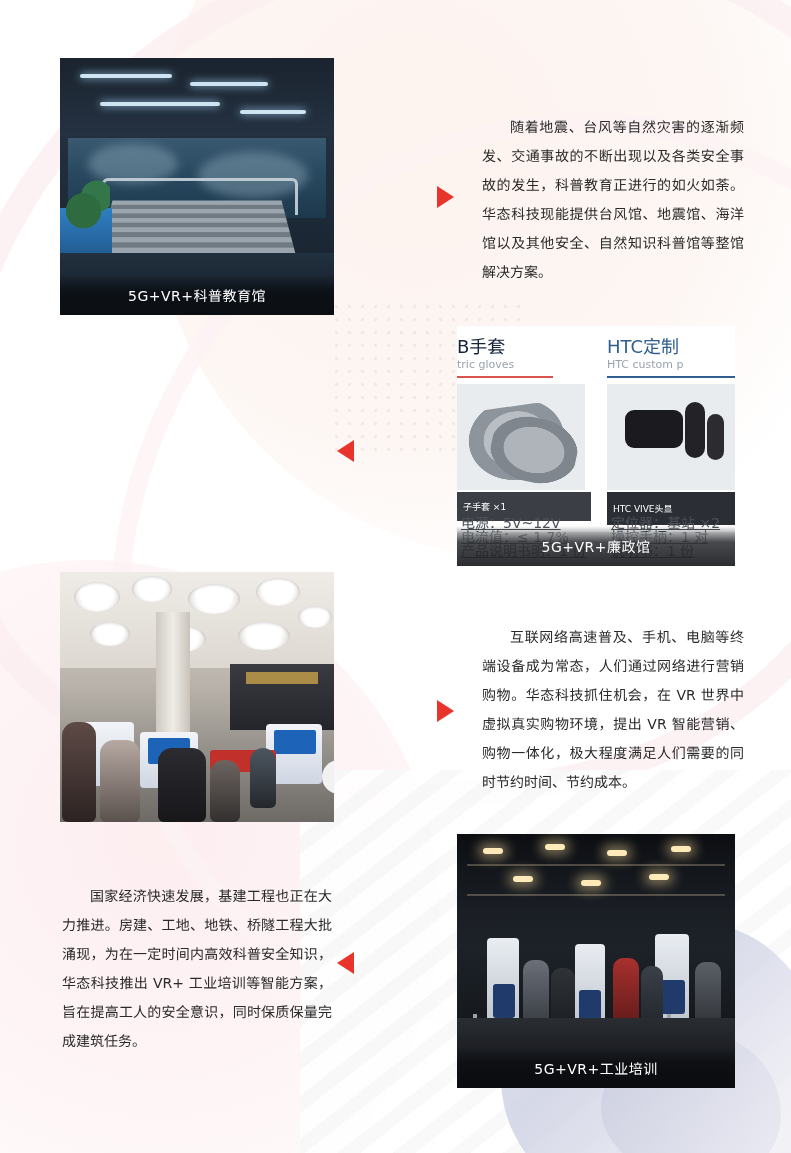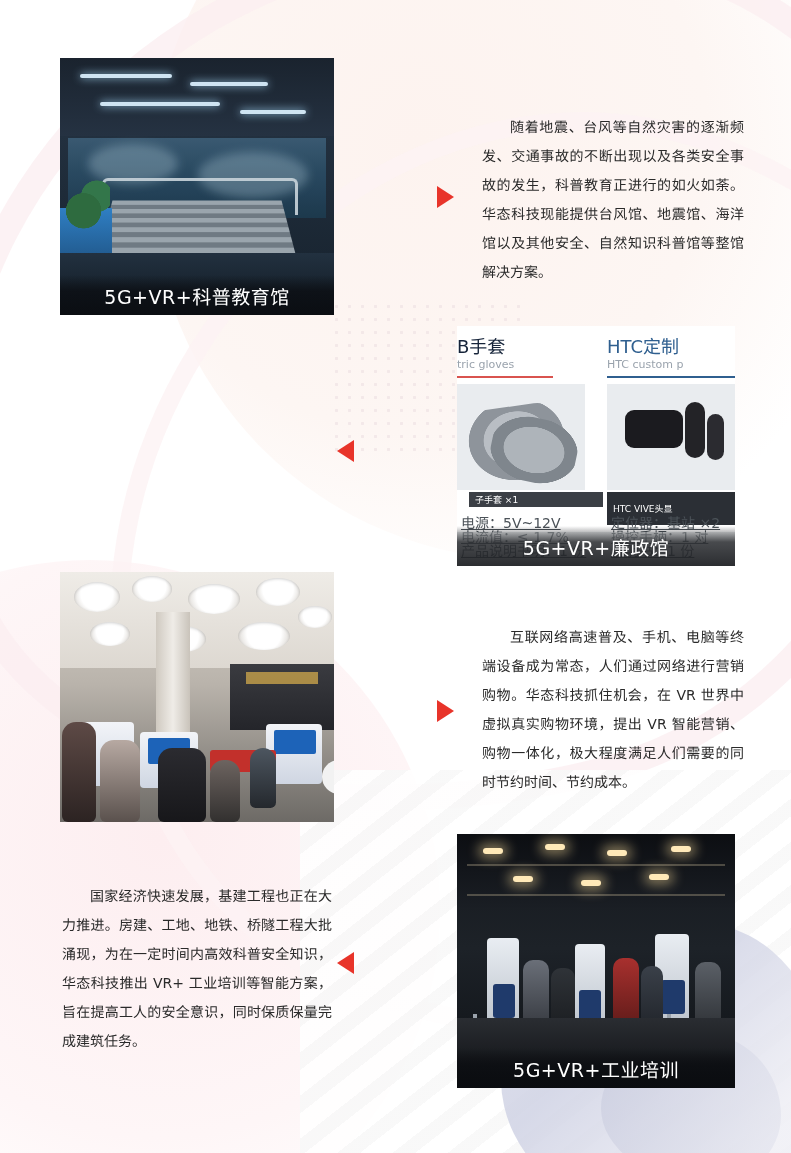--- a/index.html
+++ b/index.html
@@ -52,21 +52,21 @@
     background-size:13px 13px;opacity:.8;
   }
   
   .page{position:relative;z-index:2;width:791px;height:1153px;}
   .photo{
     position:absolute;overflow:hidden;background:#1b1f27;
   }
   .photo .cap{
     position:absolute;left:0;right:0;bottom:0;height:40px;
     display:flex;align-items:center;justify-content:center;
-    color:#fff;font-size:19px;letter-spacing:.5px;
+    color:#fff;font-size:14px;letter-spacing:.5px;
     background:linear-gradient(180deg,rgba(10,12,16,0) 0%,rgba(10,12,16,.72) 40%,rgba(10,12,16,.85) 100%);
     font-family:"DejaVu Sans","Liberation Sans",sans-serif;
   }
   .para{
     position:absolute;
     font-size:14px;line-height:29px;color:#2a2a2a;
     text-align:justify;text-justify:inter-ideograph;
   }
   .para p{margin:0;text-indent:2em;}
   .tri{position:absolute;width:0;height:0;}
@@ -198,21 +198,21 @@
     <div class="p2-img" style="left:0px;top:58px;width:128px;height:106px;">
       <div class="p2-glove"></div>
       <div class="p2-glove2"></div>
     </div>
     <div class="p2-img" style="left:150px;top:58px;width:128px;height:106px;">
       <div class="p2-hmd"></div>
       <div class="p2-ctrl"></div>
       <div class="p2-ctrl2"></div>
     </div>
 
-    <div class="p2-bar" style="left:12px;top:166px;width:128px;height:15px;">子手套 ×1</div>
+    <div class="p2-bar" style="left:0px;top:166px;width:128px;height:29px;">子手套 ×1</div>
     <div class="p2-bar" style="left:150px;top:166px;width:128px;height:33px;background:#2b2f35;">HTC VIVE头显</div>
 
     <div class="p2-row" style="left:4px;top:186px;">电源：5V~12V</div>
     <div class="p2-row" style="left:154px;top:186px;">定位器：基站 ×2</div>
     <div class="p2-row" style="left:4px;top:200px;">电流值：≤ 1.7%</div>
     <div class="p2-row" style="left:154px;top:200px;">操控手柄：1 对</div>
     <div class="p2-row" style="left:4px;top:214px;">产品说明书明：1 份</div>
     <div class="p2-row" style="left:154px;top:214px;">说明书：1 份</div>
 
     <div class="p2-grey" style="left:0px;top:206px;width:278px;height:34px;opacity:.55;"></div>

